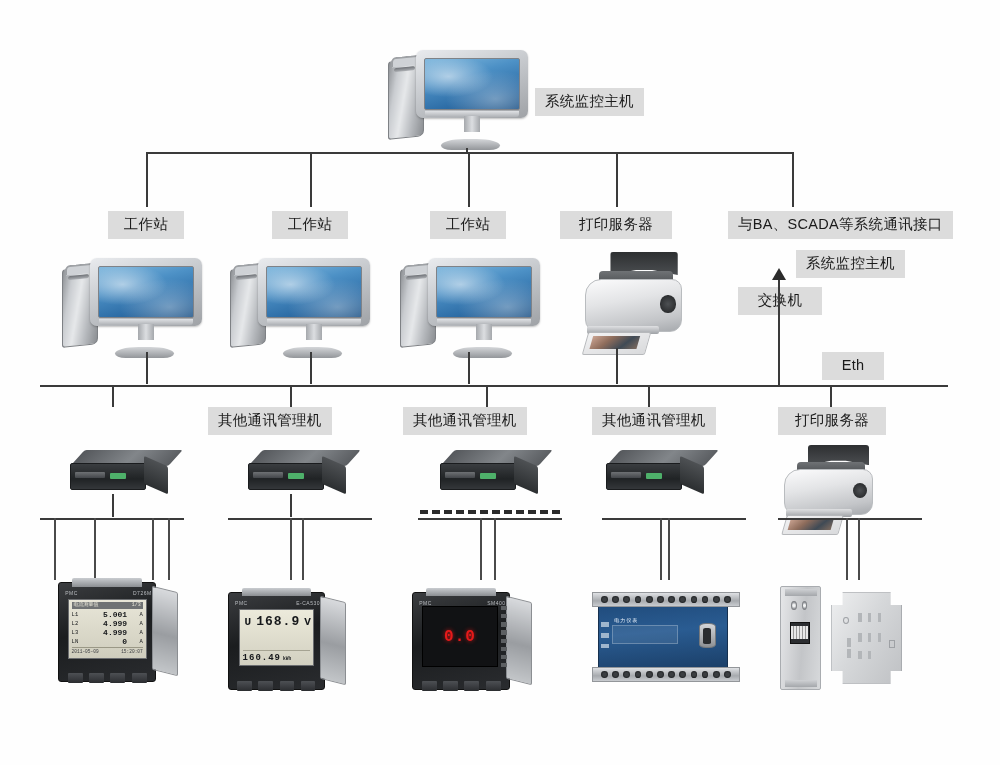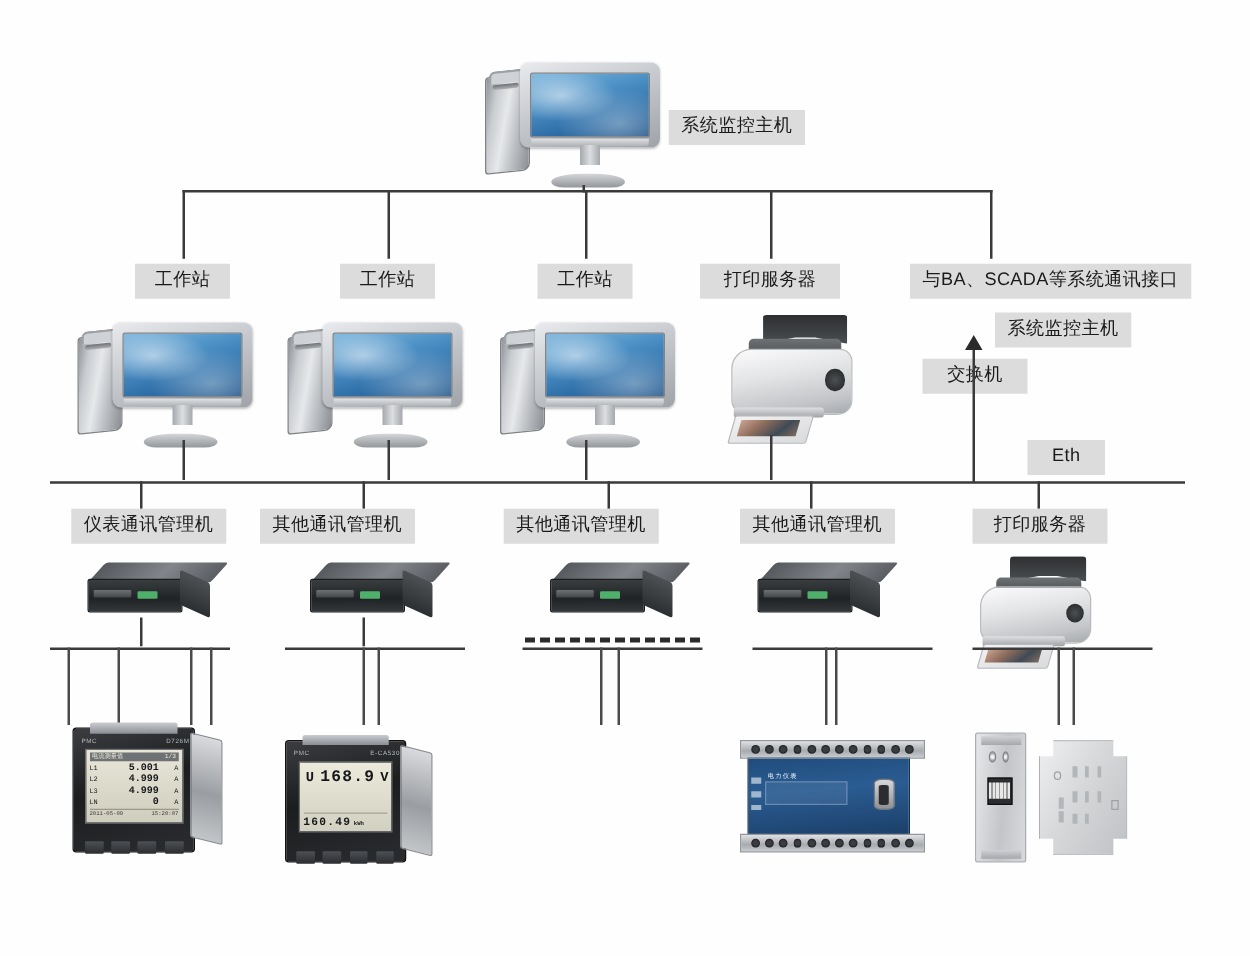--- a/index.html
+++ b/index.html
@@ -503,21 +503,20 @@
   <div class="vline" style="left:616px; top:348px; height:36px;"></div>
 
   <div class="hline" style="left:40px; top:385px; width:908px;"></div>
 
   <div class="vline" style="left:112px; top:385px; height:22px;"></div>
   <div class="vline" style="left:290px; top:385px; height:22px;"></div>
   <div class="vline" style="left:486px; top:385px; height:22px;"></div>
   <div class="vline" style="left:648px; top:385px; height:22px;"></div>
   <div class="vline" style="left:830px; top:385px; height:22px;"></div>
 
-  <div class="lbl" style="left:57px; top:407px;">仪表通讯管理机</div>
   <div class="lbl" style="left:208px; top:407px;">其他通讯管理机</div>
   <div class="lbl" style="left:403px; top:407px;">其他通讯管理机</div>
   <div class="lbl" style="left:592px; top:407px;">其他通讯管理机</div>
   <div class="lbl" style="left:778px; top:407px; width:108px;">打印服务器</div>
 
   <div class="dev rack" style="left:70px; top:450px; width:98px; height:48px;">
     <div class="top"></div>
     <div class="front">
       <div class="slot"></div>
       <div class="grn"></div>
@@ -649,20 +648,46 @@
       </div>
     </div>
     <div class="btns">
       <i></i>
       <i></i>
       <i></i>
       <i></i>
     </div>
   </div>
 
+  <div class="dev meter meter3" style="left:412px; top:588px; width:120px; height:106px;">
+    <div class="case"></div>
+    <div class="sidewing"></div>
+    <div class="topclip"></div>
+    <div class="brand">PMC</div>
+    <div class="model">SM400</div>
+    <div class="led">
+      <span class="leddig">0.0</span>
+    </div>
+    <div class="bargraph">
+      <i></i>
+      <i></i>
+      <i></i>
+      <i></i>
+      <i></i>
+      <i></i>
+      <i></i>
+      <i></i>
+    </div>
+    <div class="btns">
+      <i></i>
+      <i></i>
+      <i></i>
+      <i></i>
+    </div>
+  </div>
 
   <div class="dev bluebox" style="left:592px; top:592px; width:148px; height:90px;">
     <div class="body">
       <div class="logo">电力仪表</div>
       <div class="lbltext"></div>
       <div class="dsub"></div>
       <div class="pins">
         <i></i>
         <i></i>
         <i></i>

